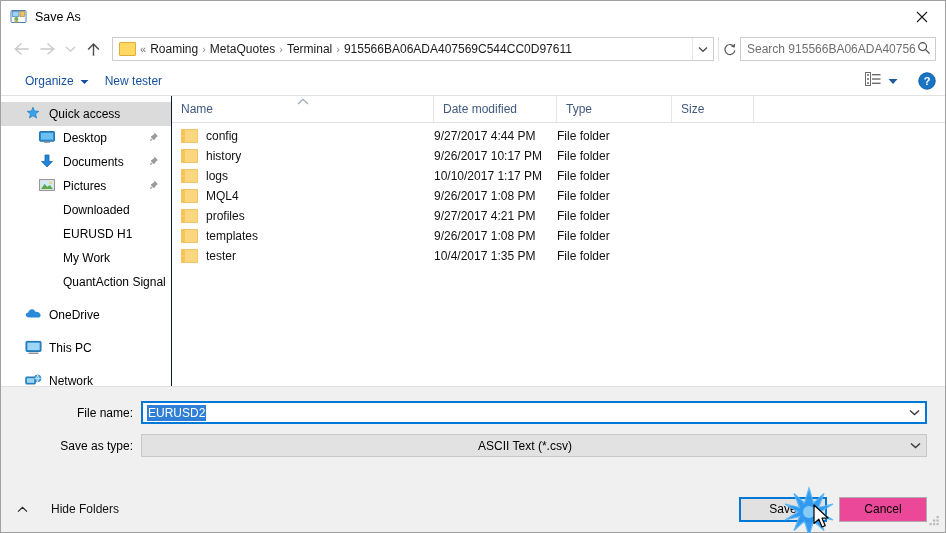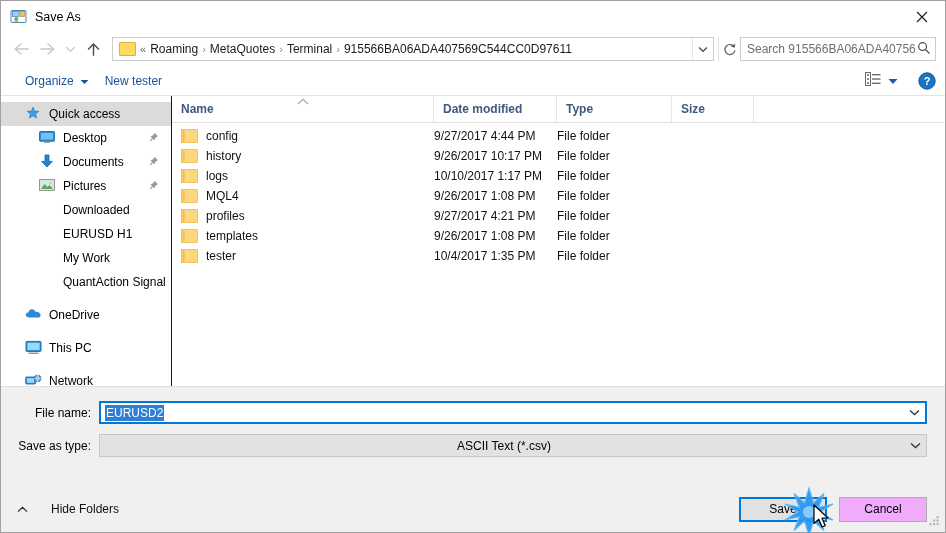--- a/index.html
+++ b/index.html
@@ -161,21 +161,20 @@
     border-bottom: 1px solid #e2e2e2;
     background: #fff;
   }
   .col {
     display: flex; align-items: center;
     font-size: 12px; color: #3f5a7d;
     padding-left: 9px;
     border-right: 1px solid #e6e6e6;
     position: relative;
     cursor: default;
-    font-weight: bold;
   }
   .col-name { width: 262px; }
   .col-date { width: 123px; }
   .col-type { width: 115px; }
   .col-size { width: 82px; }
   .col-rest { flex: 1; border-right: none; }
   .sort-arrow {
     position: absolute; left: 50%; top: -1px;
     transform: translateX(-50%);
   }
@@ -199,21 +198,21 @@
     padding: 0;
     min-height: 100px;
   }
   .formrow {
     display: flex; align-items: center;
     height: 23px; margin-top: 0;
   }
   .formrow.r1 { margin-top: 14px; }
   .formrow.r2 { margin-top: 10px; }
   .form-label {
-    width: 98px; text-align: right; padding-right: 8px;
+    width: 140px; text-align: right; padding-right: 8px;
     font-size: 12px; color: #000;
   }
   .field {
     flex: 1; margin-right: 18px;
     height: 23px;
     display: flex; align-items: center;
     background: #fff; border: 1px solid #cfcfcf;
     padding: 0 0 0 4px;
     font-size: 12px;
     min-width: 0;
@@ -239,21 +238,21 @@
   .hidefolders {
     display: flex; align-items: center; gap: 23px;
     font-size: 12px; color: #111; cursor: default;
     padding: 4px 4px;
   }
   .btn-spacer { flex: 1; }
   .btn {
     width: 88px; height: 25px;
     display: flex; align-items: center; justify-content: center;
     font-size: 12px; color: #000;
-    background: #f0abfc; border: 1px solid #adadad;
+    background: #ec4899; border: 1px solid #adadad;
     cursor: default; position: relative;
   }
   .btn.primary { border: 2px solid #0078d7; background: #e1e1e1; margin-right: 12px; }
   .resize-grip { position: absolute; right: 4px; bottom: 3px; }
 
   
   .burst { position: absolute; pointer-events: none; }
   .cursor { position: absolute; pointer-events: none; }
 </style>
 </head>

